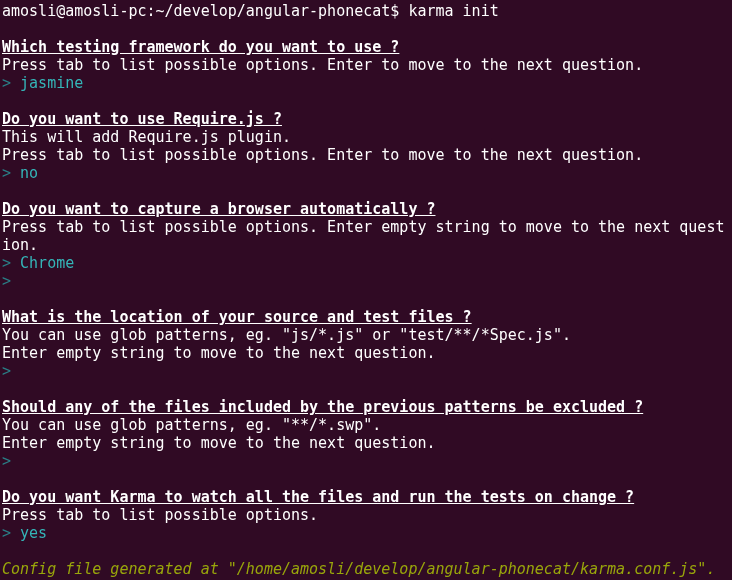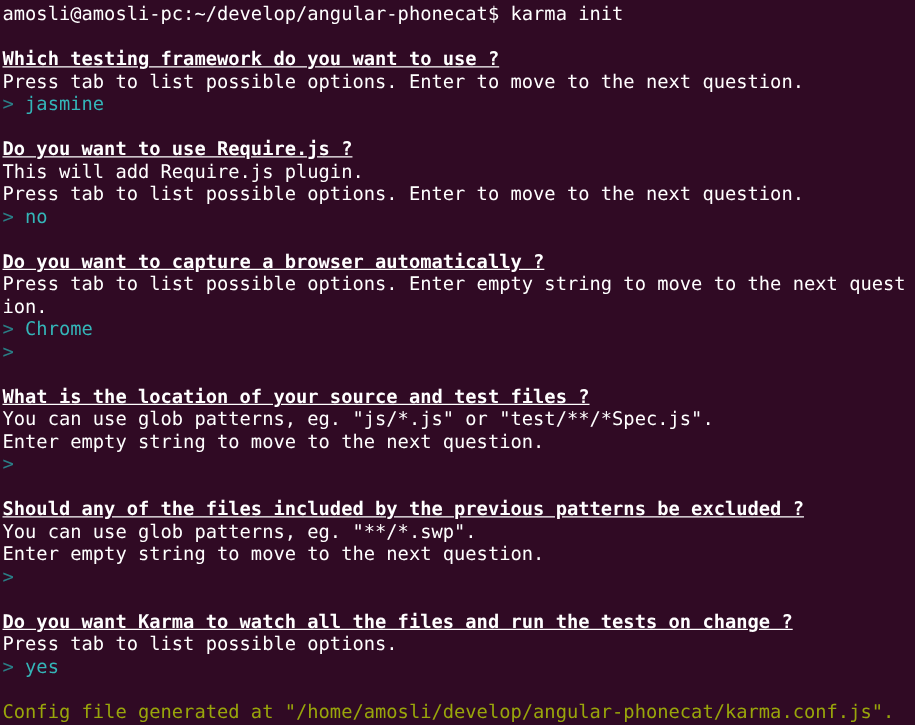--- a/index.html
+++ b/index.html
@@ -29,21 +29,21 @@
     height: 18px;
     line-height: 18px;
     white-space: pre;
     color: #d3d7cf;
   }
   .line.blank { }
   .c-default { color: #ffffff; }
   .c-bold    { color: #ffffff; font-weight: bold; text-decoration: underline; }
   .c-cyan    { color: #34b5b8; }
   .c-cyan-dim{ color: #2a7e86; }
-  .c-green   { color: #99a60b; }
+  .c-green   { color: #99a60b; font-style: italic; }
   .seg { white-space: pre; }
 </style>
 </head>
 <body>
 
 <div id="terminal" style="background: rgb(48, 10, 36);">
   <div id="screen"><div class="line"><span class="seg c-default" style="color: rgb(255, 255, 255);">amosli@amosli-pc:~/develop/angular-phonecat$ karma init</span></div><div class="line blank">&nbsp;</div><div class="line"><span class="seg c-bold" style="color: rgb(255, 255, 255);">Which testing framework do you want to use ?</span></div><div class="line"><span class="seg c-default" style="color: rgb(255, 255, 255);">Press tab to list possible options. Enter to move to the next question.</span></div><div class="line"><span class="seg c-cyan-dim" style="color: rgb(42, 126, 134);">&gt; </span><span class="seg c-cyan" style="color: rgb(52, 181, 184);">jasmine</span></div><div class="line blank">&nbsp;</div><div class="line"><span class="seg c-bold" style="color: rgb(255, 255, 255);">Do you want to use Require.js ?</span></div><div class="line"><span class="seg c-default" style="color: rgb(255, 255, 255);">This will add Require.js plugin.</span></div><div class="line"><span class="seg c-default" style="color: rgb(255, 255, 255);">Press tab to list possible options. Enter to move to the next question.</span></div><div class="line"><span class="seg c-cyan-dim" style="color: rgb(42, 126, 134);">&gt; </span><span class="seg c-cyan" style="color: rgb(52, 181, 184);">no</span></div><div class="line blank">&nbsp;</div><div class="line"><span class="seg c-bold" style="color: rgb(255, 255, 255);">Do you want to capture a browser automatically ?</span></div><div class="line"><span class="seg c-default" style="color: rgb(255, 255, 255);">Press tab to list possible options. Enter empty string to move to the next quest</span></div><div class="line"><span class="seg c-default" style="color: rgb(255, 255, 255);">ion.</span></div><div class="line"><span class="seg c-cyan-dim" style="color: rgb(42, 126, 134);">&gt; </span><span class="seg c-cyan" style="color: rgb(52, 181, 184);">Chrome</span></div><div class="line"><span class="seg c-cyan-dim" style="color: rgb(42, 126, 134);">&gt;</span><span class="seg c-cyan" style="color: rgb(52, 181, 184);"></span></div><div class="line blank">&nbsp;</div><div class="line"><span class="seg c-bold" style="color: rgb(255, 255, 255);">What is the location of your source and test files ?</span></div><div class="line"><span class="seg c-default" style="color: rgb(255, 255, 255);">You can use glob patterns, eg. "js/*.js" or "test/**/*Spec.js".</span></div><div class="line"><span class="seg c-default" style="color: rgb(255, 255, 255);">Enter empty string to move to the next question.</span></div><div class="line"><span class="seg c-cyan-dim" style="color: rgb(42, 126, 134);">&gt;</span><span class="seg c-cyan" style="color: rgb(52, 181, 184);"></span></div><div class="line blank">&nbsp;</div><div class="line"><span class="seg c-bold" style="color: rgb(255, 255, 255);">Should any of the files included by the previous patterns be excluded ?</span></div><div class="line"><span class="seg c-default" style="color: rgb(255, 255, 255);">You can use glob patterns, eg. "**/*.swp".</span></div><div class="line"><span class="seg c-default" style="color: rgb(255, 255, 255);">Enter empty string to move to the next question.</span></div><div class="line"><span class="seg c-cyan-dim" style="color: rgb(42, 126, 134);">&gt;</span><span class="seg c-cyan" style="color: rgb(52, 181, 184);"></span></div><div class="line blank">&nbsp;</div><div class="line"><span class="seg c-bold" style="color: rgb(255, 255, 255);">Do you want Karma to watch all the files and run the tests on change ?</span></div><div class="line"><span class="seg c-default" style="color: rgb(255, 255, 255);">Press tab to list possible options.</span></div><div class="line"><span class="seg c-cyan-dim" style="color: rgb(42, 126, 134);">&gt; </span><span class="seg c-cyan" style="color: rgb(52, 181, 184);">yes</span></div><div class="line blank">&nbsp;</div><div class="line"><span class="seg c-green" style="color: rgb(153, 166, 11);">Config file generated at "/home/amosli/develop/angular-phonecat/karma.conf.js".</span></div></div>
 </div>
 
 </body></html>

